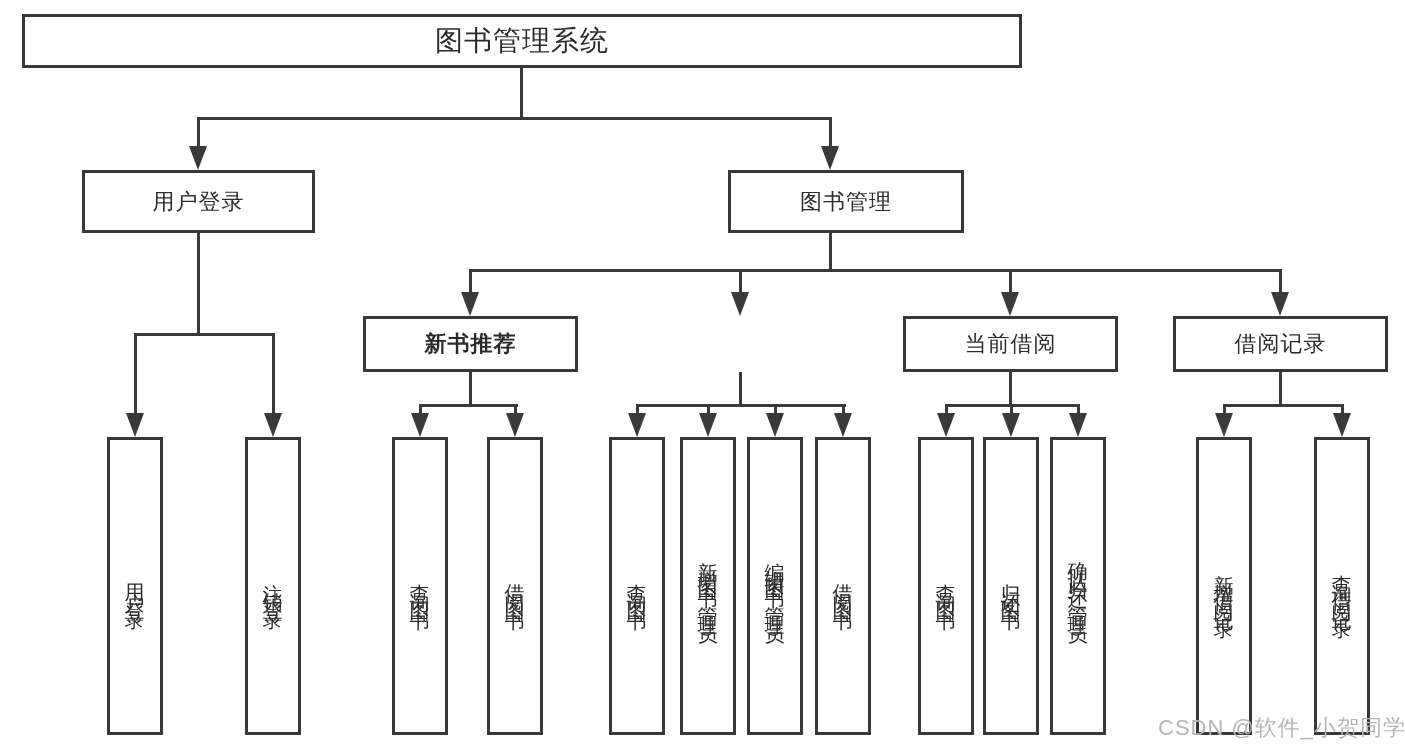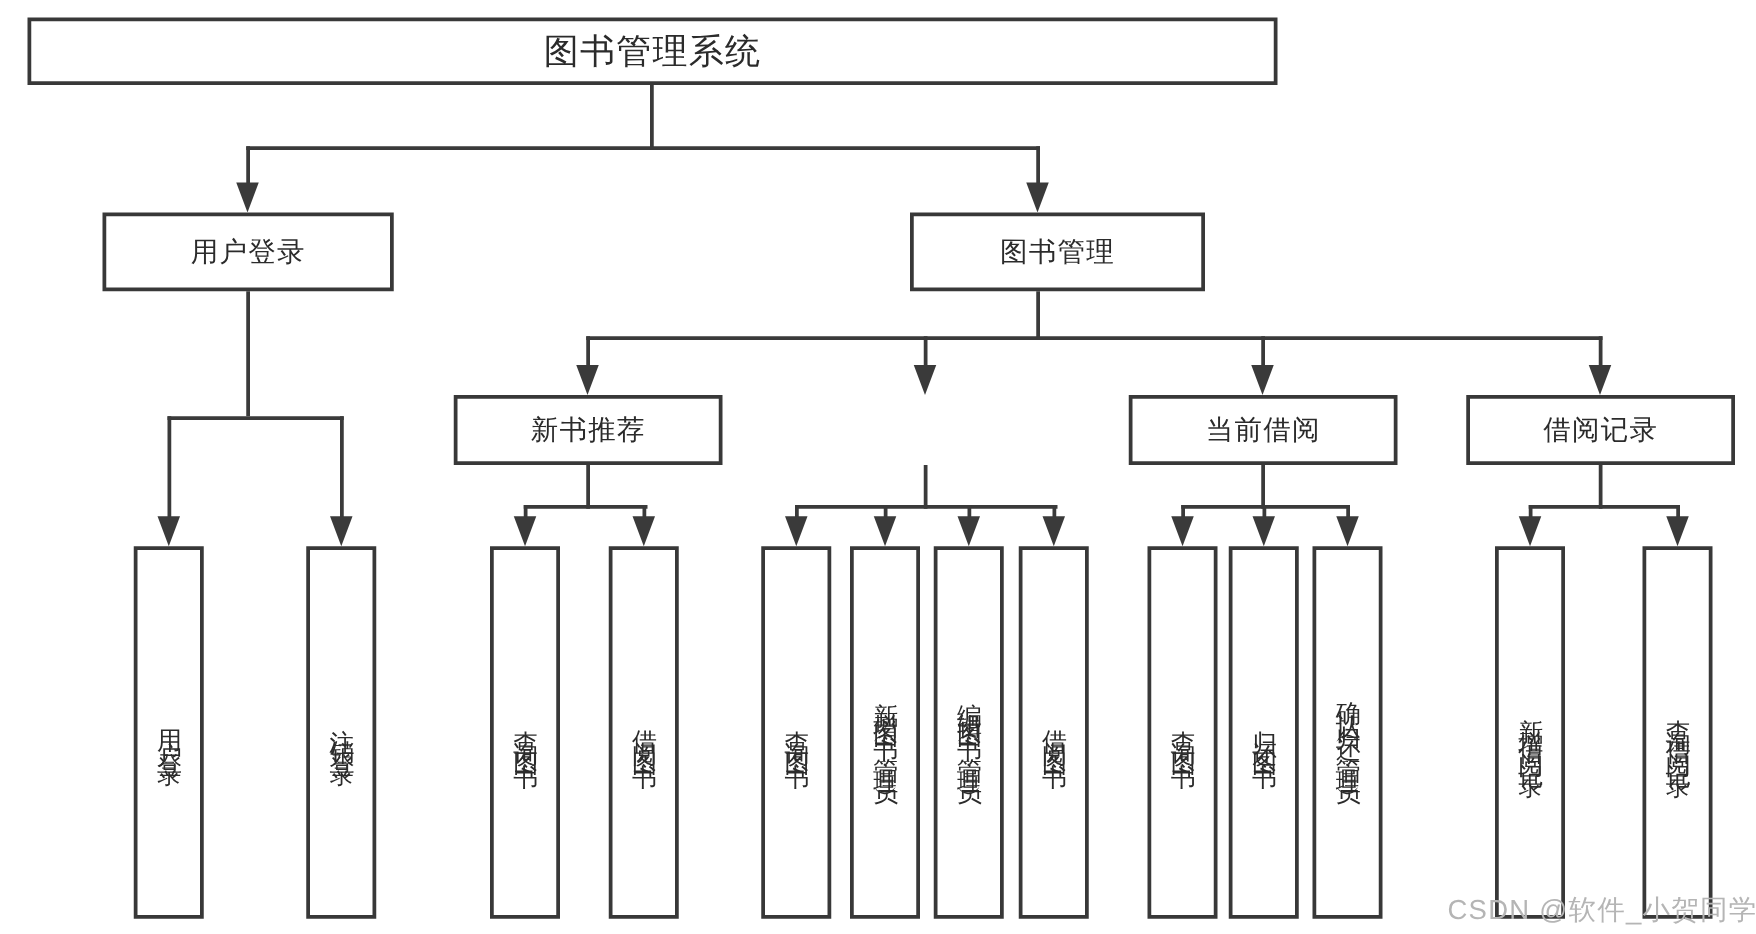--- a/index.html
+++ b/index.html
@@ -100,21 +100,21 @@
   <div class="line" style="left:469px; top:269px; width:813px; height:3px;"></div>
   <div class="line" style="left:469px; top:269px; width:3px; height:26px;"></div>
   <div class="line" style="left:739px; top:269px; width:3px; height:26px;"></div>
   <div class="line" style="left:1009px; top:269px; width:3px; height:26px;"></div>
   <div class="line" style="left:1279px; top:269px; width:3px; height:26px;"></div>
   <div class="arrowhead" style="left:461px; top:292px;"></div>
   <div class="arrowhead" style="left:731px; top:292px;"></div>
   <div class="arrowhead" style="left:1001px; top:292px;"></div>
   <div class="arrowhead" style="left:1271px; top:292px;"></div>
 
-  <div class="box hbox" style="left:363px; top:316px; width:215px; height:56px;">
+  <div class="box hbox" style="left:363px; top:316px; width:215px; height:56px;font-weight:bold;">
     <span>新书推荐</span>
   </div>
   <div class="box hbox" style="left:1173px; top:316px; width:215px; height:56px;">
     <span>借阅记录</span>
   </div>
   <div class="box hbox" style="left:903px; top:316px; width:215px; height:56px;">
     <span>当前借阅</span>
   </div>
 
   <div class="line" style="left:469px; top:372px; width:3px; height:35px;"></div>

